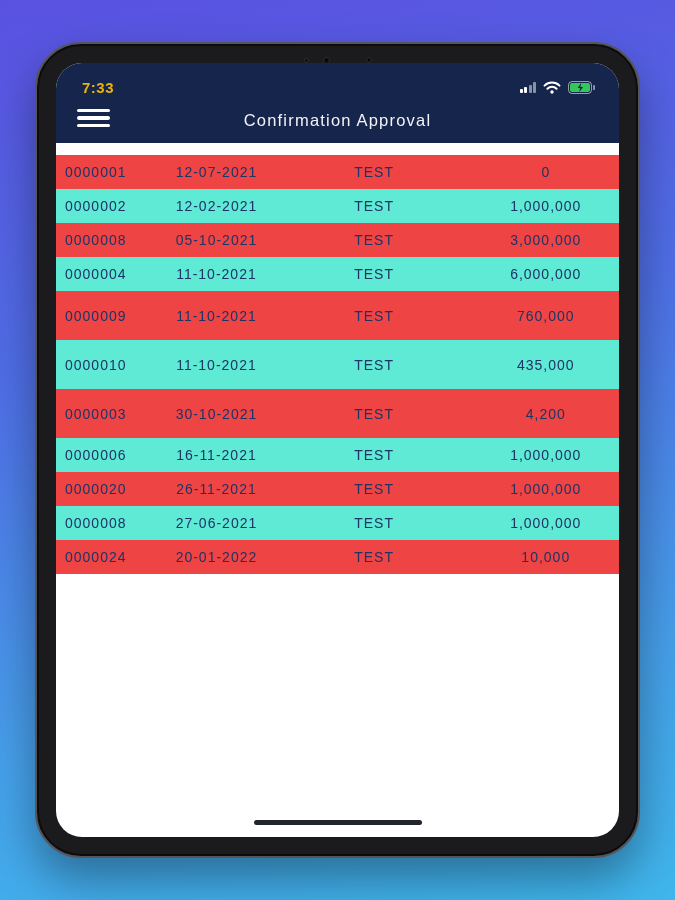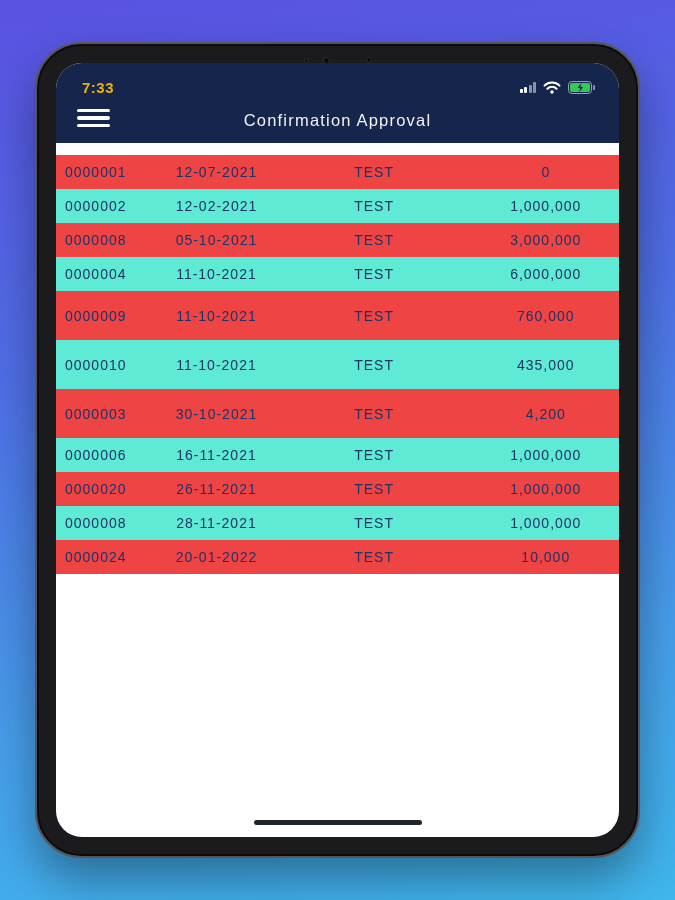--- a/index.html
+++ b/index.html
@@ -219,21 +219,21 @@
             <div class="tcell">1,000,000</div>
           </div>
           <div class="trow">
             <div class="tcell c-sr">0000020</div>
             <div class="tcell">26-11-2021</div>
             <div class="tcell">TEST</div>
             <div class="tcell">1,000,000</div>
           </div>
           <div class="trow alt">
             <div class="tcell c-sr">0000008</div>
-            <div class="tcell">28-11-2021</div>
+            <div class="tcell">27-06-2021</div>
             <div class="tcell">TEST</div>
             <div class="tcell">1,000,000</div>
           </div>
           <div class="trow">
             <div class="tcell c-sr">0000024</div>
             <div class="tcell">20-01-2022</div>
             <div class="tcell">TEST</div>
             <div class="tcell">10,000</div>
           </div>
         </div>

